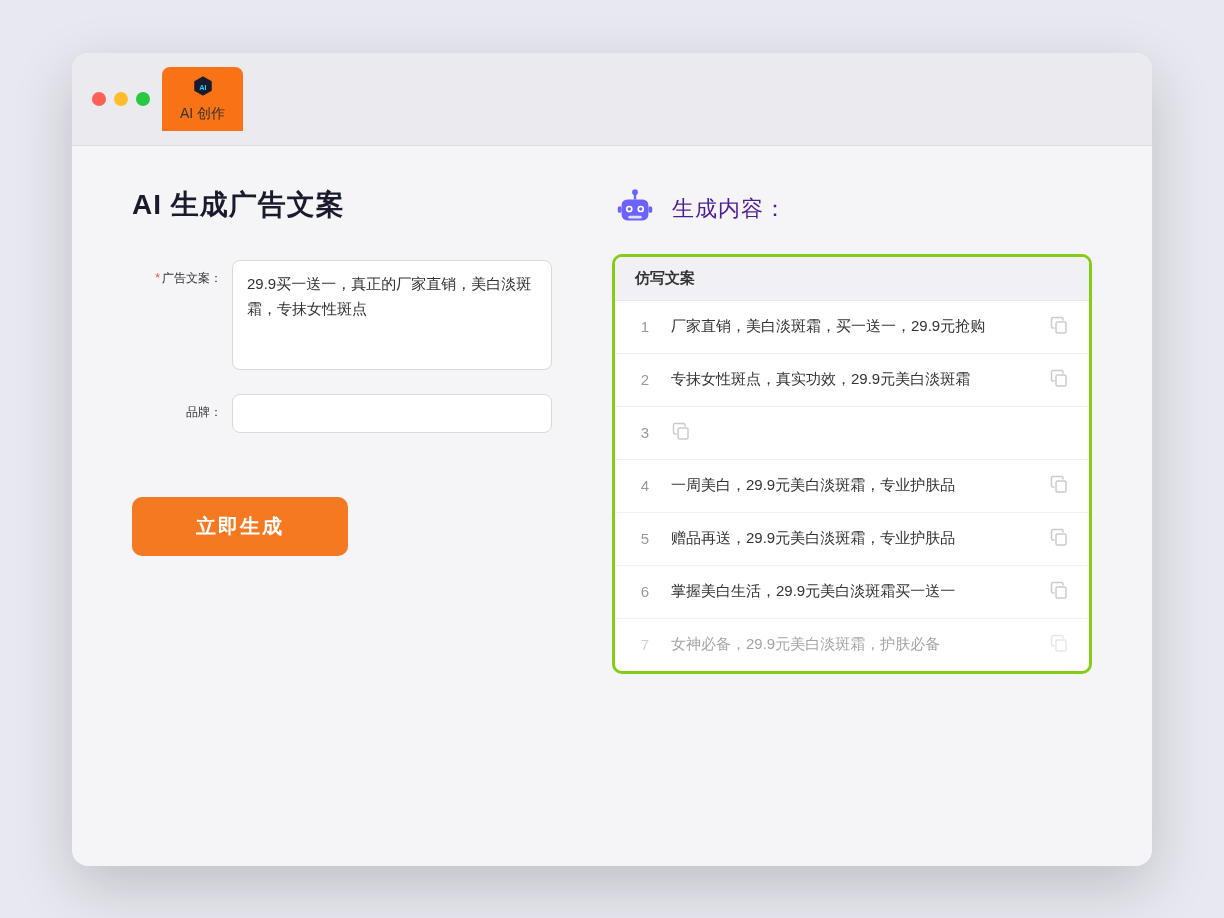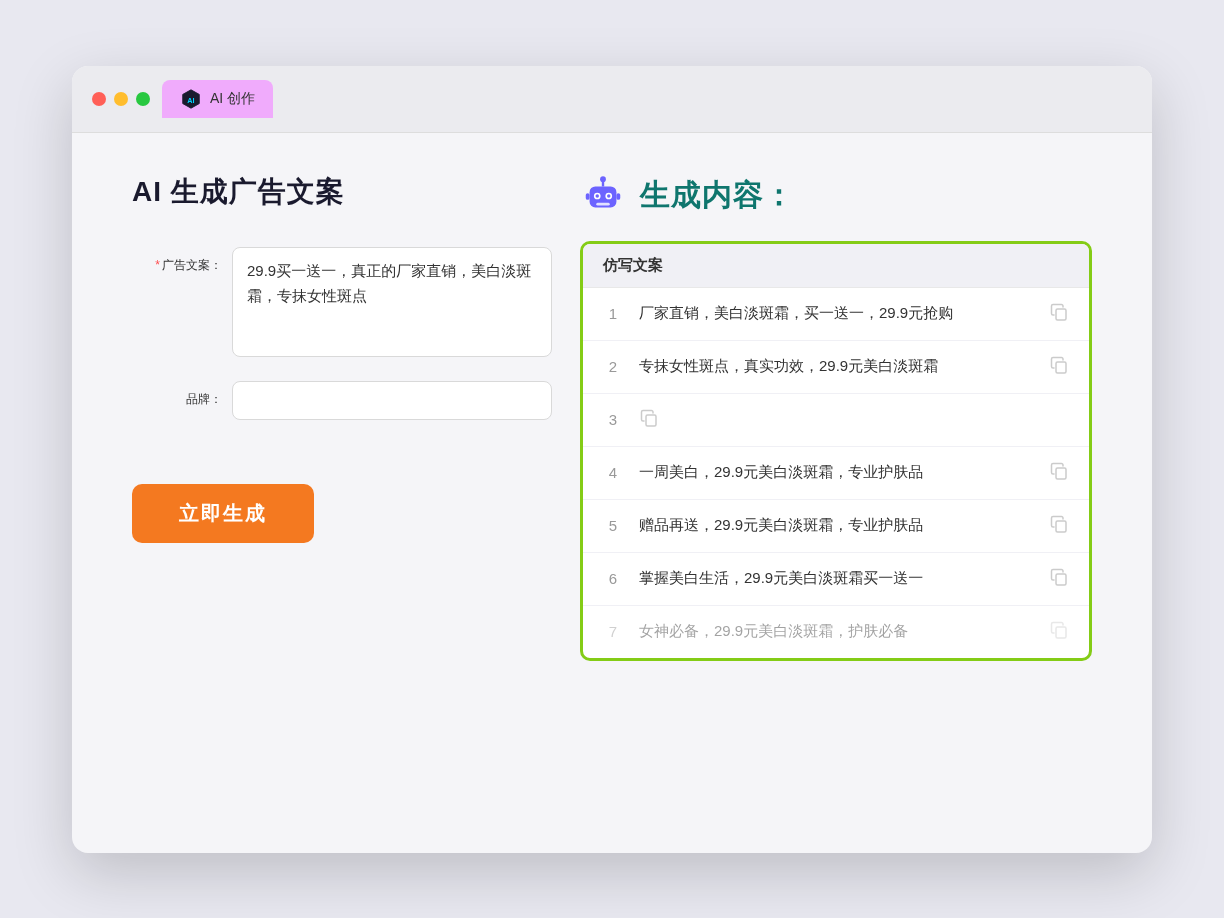--- a/index.html
+++ b/index.html
@@ -37,40 +37,41 @@
     .traffic-light {
       width: 14px;
       height: 14px;
       border-radius: 50%;
     }
     .tl-red { background: #ff5f57; }
     .tl-yellow { background: #ffbd2e; }
     .tl-green { background: #28c840; }
 
     .tab {
-      background: #f0abfc;
+      background: #f97316;
       border-radius: 8px 8px 0 0;
       padding: 8px 18px;
       display: flex;
       align-items: center;
       gap: 8px;
       font-size: 14px;
       color: #333;
       font-weight: 500;
+      flex-direction: column;
     }
 
     .tab-icon {
       width: 22px;
       height: 22px;
     }
 
     .content-area {
       padding: 40px 60px;
       display: flex;
-      gap: 28px;
+      gap: 60px;
       min-height: 720px;
     }
 
     
     .left-panel {
       flex: 0 0 420px;
     }
 
     .page-title {
       font-size: 28px;
@@ -117,21 +118,21 @@
     textarea.form-input {
       height: 110px;
       line-height: 1.7;
     }
 
     .generate-btn {
       background: #f47920;
       color: #fff;
       border: none;
       border-radius: 10px;
-      padding: 16px 47px;
+      padding: 16px 64px;
       font-size: 20px;
       font-weight: 700;
       cursor: pointer;
       margin-top: 40px;
       letter-spacing: 2px;
       transition: background 0.2s;
     }
 
     
     .right-panel {
@@ -139,23 +140,23 @@
     }
 
     .result-header {
       display: flex;
       align-items: center;
       gap: 14px;
       margin-bottom: 22px;
     }
 
     .result-title {
-      font-size: 30px;
-      font-weight: 700;
-      color: #0f766e;
+      font-size: 22px;
+      font-weight: 400;
+      color: #4c1d95;
       letter-spacing: 1px;
     }
 
     .result-table {
       background: #fff;
       border-radius: 10px;
       overflow: hidden;
       border: 3px solid #84cc16;
     }
 

